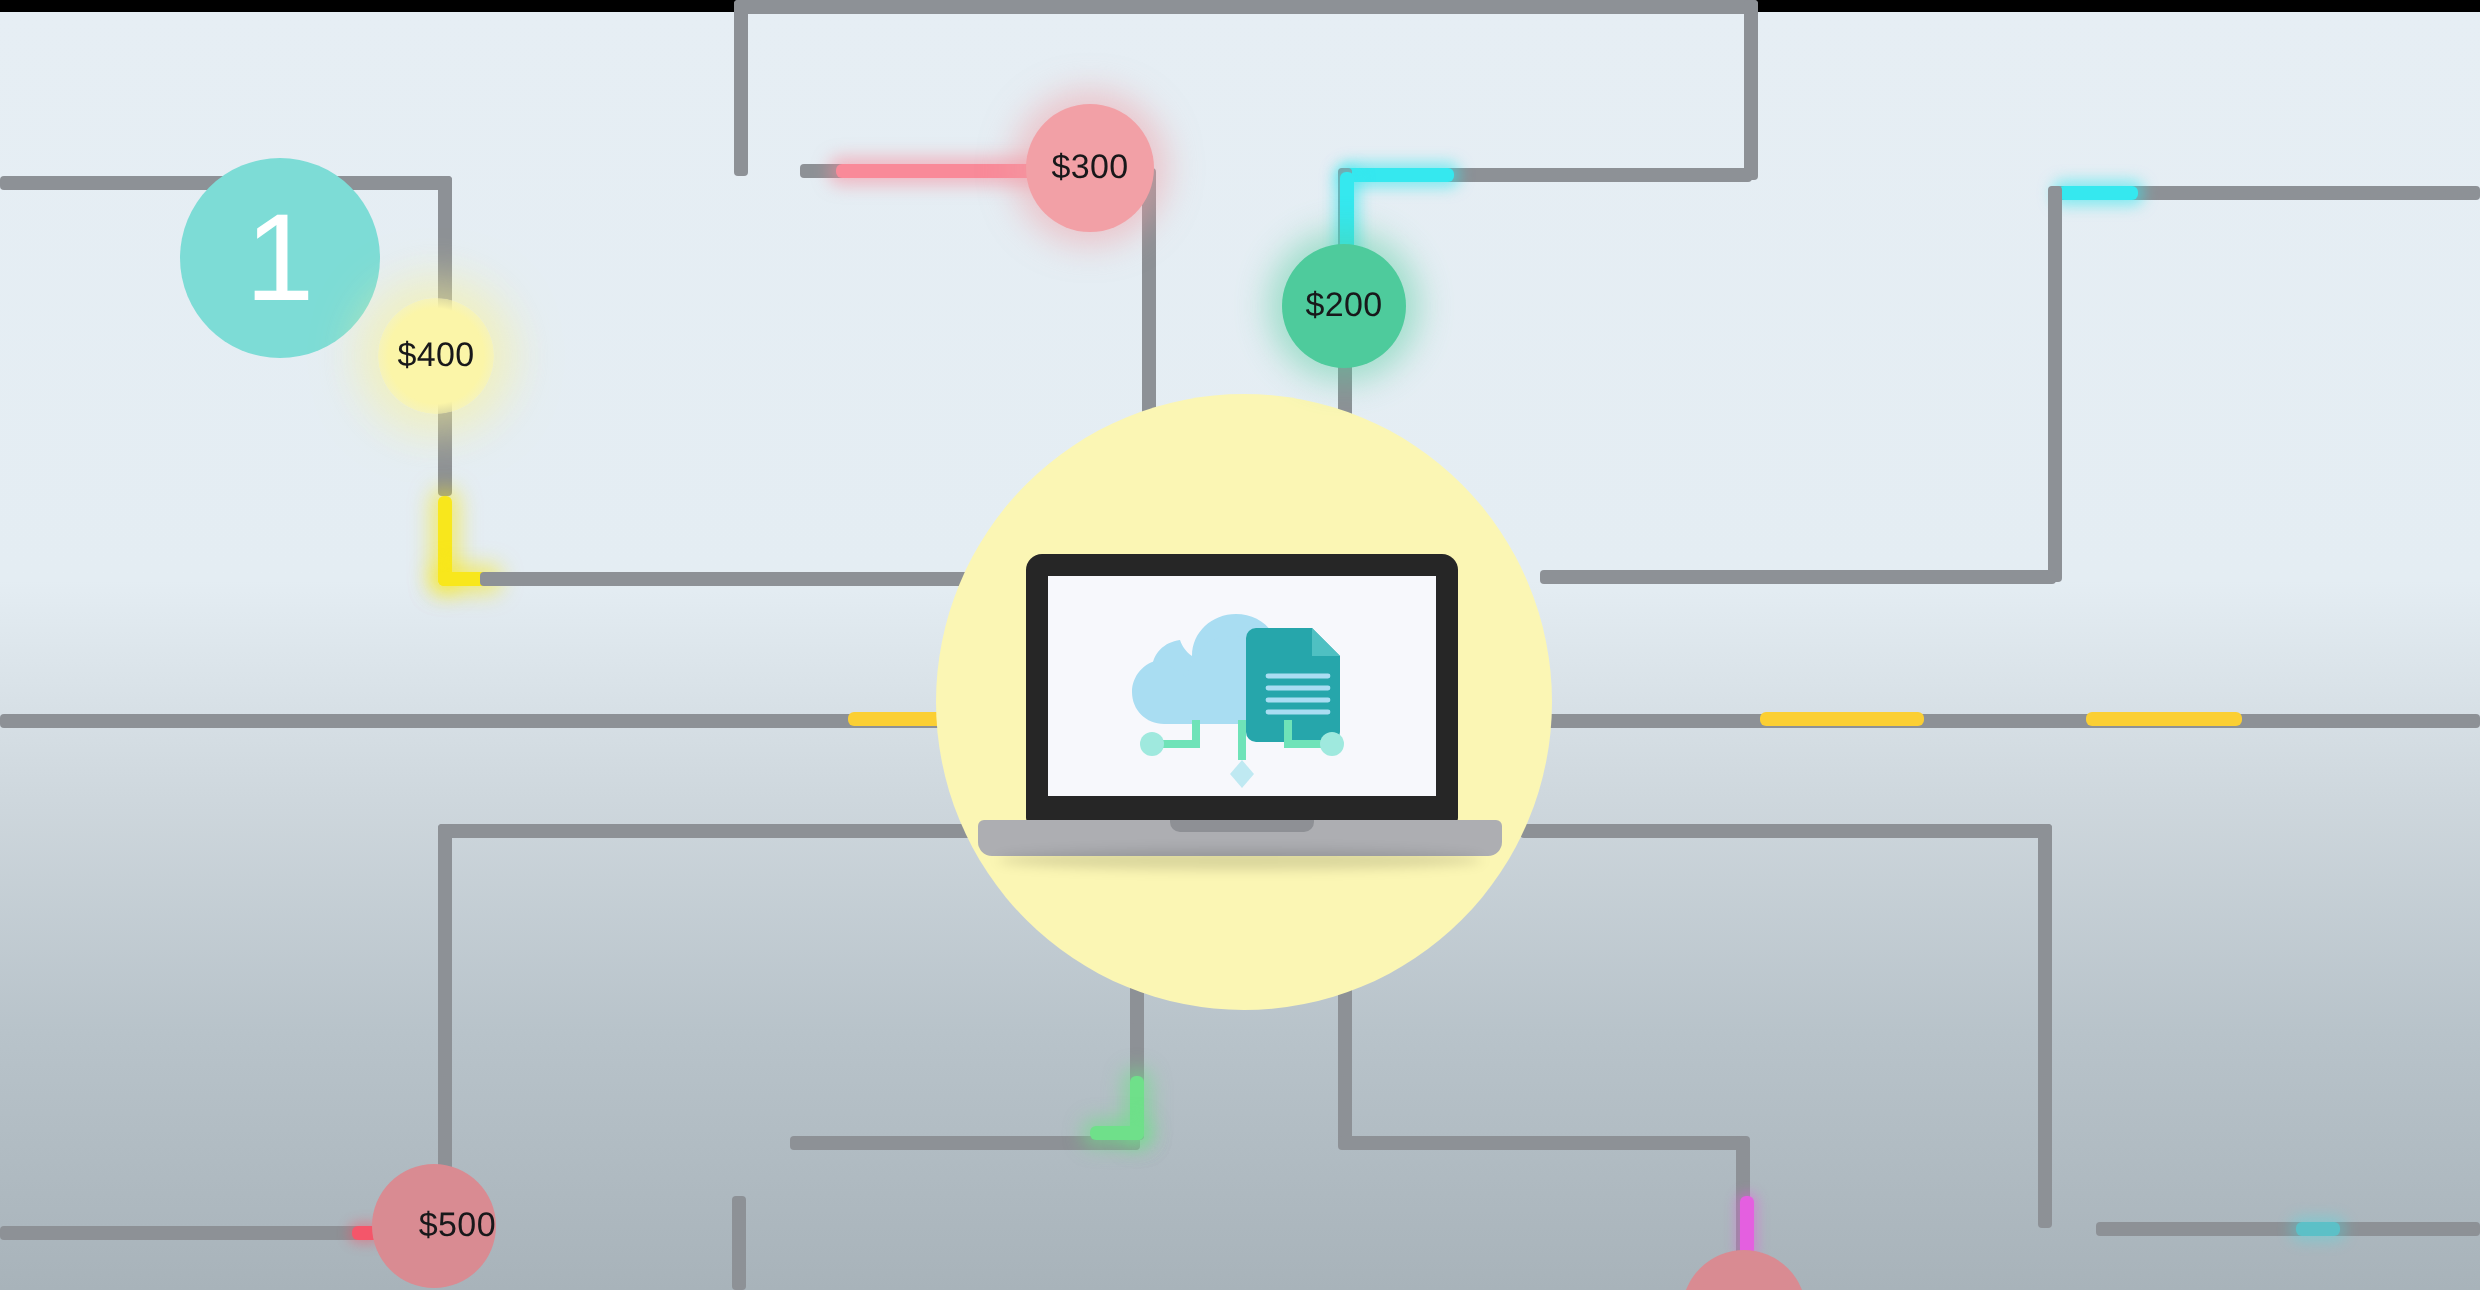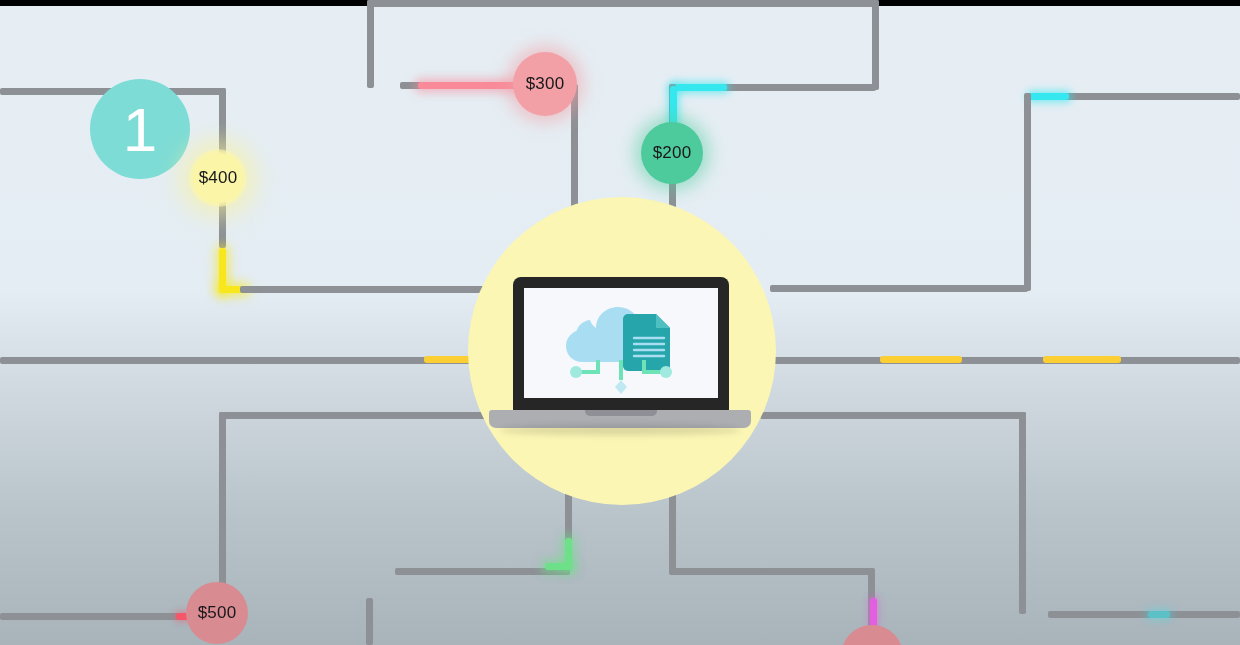--- a/index.html
+++ b/index.html
@@ -32,21 +32,21 @@
     color:#18181a;font-size:17px;letter-spacing:.2px;
     user-select:none;
   }
   .node.big{font-size:62px;color:#fff;font-weight:300;}
   .n-yellow{background:radial-gradient(circle at 50% 50%,#fbf5a8 58%,rgba(251,245,168,.15) 100%);
             box-shadow:0 0 22px 10px rgba(250,243,150,.55);}
   .n-pink{background:#f2a0a6;box-shadow:0 0 16px 7px rgba(242,160,166,.5);}
   .n-green{background:#4ecb9c;box-shadow:0 0 16px 7px rgba(78,203,156,.45);}
   .n-green2{background:#4ec79c;}
   .n-teal{background:#7ddcd6;}
-  .n-rose{background:#d98b92;}
+  .n-rose{background:#d98b92;justify-content:flex-end;}
   
   #spotlight{
     position:absolute;border-radius:50%;
     background:radial-gradient(circle at 50% 50%,#fbf6b4 60%,#fbf6b4 78%,rgba(251,246,180,.55) 92%,rgba(251,246,180,0) 100%);
   }
   #laptop{position:absolute;}
   .lid{position:absolute;background:#262626;border-radius:8px 8px 3px 3px;}
   .screen{position:absolute;background:#f7f8fc;}
   .base{position:absolute;background:#adaeb2;border-radius:3px 3px 7px 7px;}
   .notch{position:absolute;background:#8e9095;border-radius:0 0 5px 5px;}

